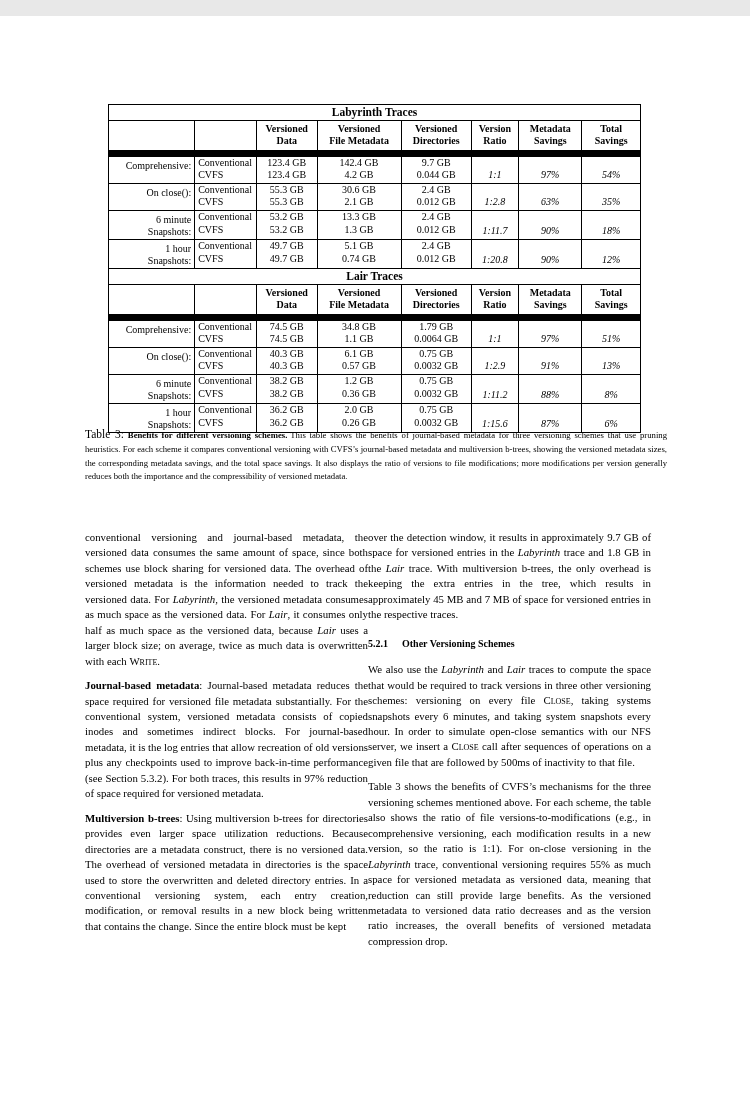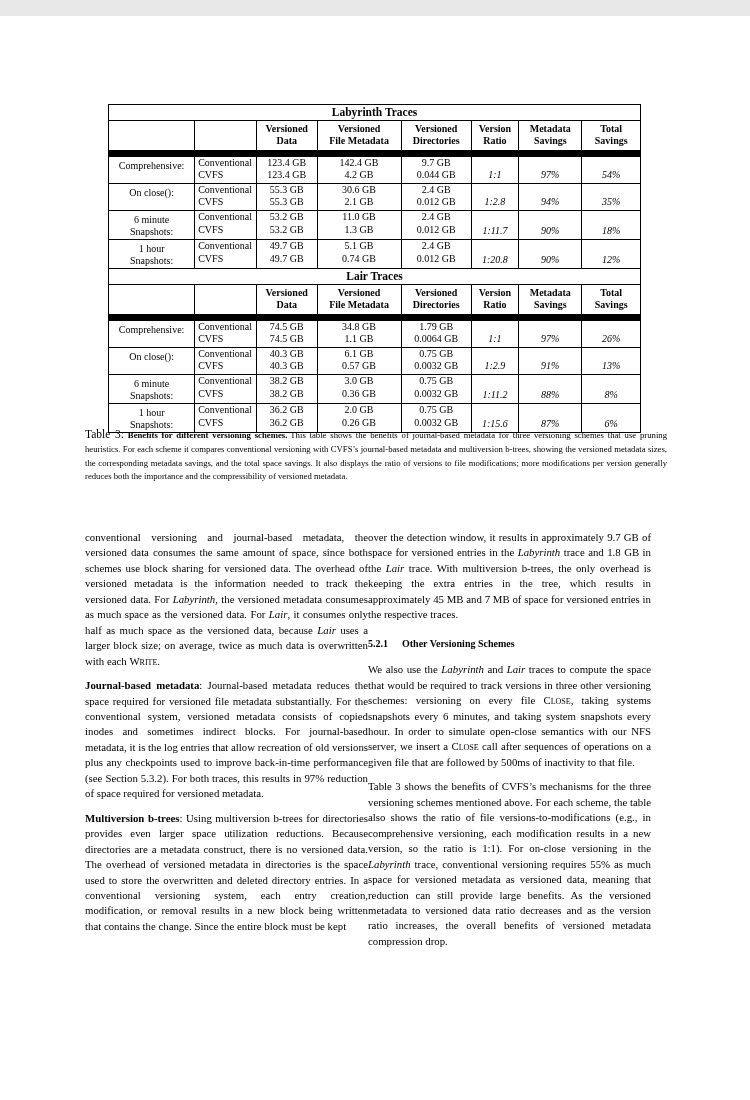--- a/index.html
+++ b/index.html
@@ -44,21 +44,21 @@
   .ltable tr.header-row th {
     font-weight: bold;
     text-align: center;
     font-size: 10px;
     padding: 2px 1px;
     border-bottom: 7px solid #000000;
     vertical-align: middle;
   }
   .ltable tbody tr td { border-top: none; border-bottom: none; }
   .ltable tbody tr.gfirst td { border-top: 1px solid #000; }
-  .ltable td.lbl { text-align: center; vertical-align: top; padding-top: 3px; }
+  .ltable td.lbl { text-align: right; vertical-align: top; padding-top: 3px; }
   .ltable td.sys { text-align: left; }
   .ltable td.num { text-align: center; }
   .ltable td.span2 { text-align: center; vertical-align: bottom; padding-bottom: 1px; font-style: italic; }
   .ltable tbody tr.gsecond td { padding-bottom: 1px; }
 
   
   .caption {
     position: absolute;
     top: 412px; left: 85px; width: 582px;
     font-size: 8.7px;
@@ -148,34 +148,34 @@
             <td class="num">4.2 GB</td>
             <td class="num">0.044 GB</td>
           </tr>
           <tr class="gfirst">
             <td class="lbl" rowspan="2">On close():</td>
             <td class="sys">Conventional</td>
             <td class="num">55.3 GB</td>
             <td class="num">30.6 GB</td>
             <td class="num">2.4 GB</td>
             <td class="span2" rowspan="2">1:2.8</td>
-            <td class="span2" rowspan="2">94%</td>
+            <td class="span2" rowspan="2">63%</td>
             <td class="span2" rowspan="2">35%</td>
           </tr>
           <tr class="gsecond">
             <td class="sys">CVFS</td>
             <td class="num">55.3 GB</td>
             <td class="num">2.1 GB</td>
             <td class="num">0.012 GB</td>
           </tr>
           <tr class="gfirst">
             <td class="lbl" rowspan="2">6 minute<br>Snapshots:</td>
             <td class="sys">Conventional</td>
             <td class="num">53.2 GB</td>
-            <td class="num">11.0 GB</td>
+            <td class="num">13.3 GB</td>
             <td class="num">2.4 GB</td>
             <td class="span2" rowspan="2">1:11.7</td>
             <td class="span2" rowspan="2">90%</td>
             <td class="span2" rowspan="2">18%</td>
           </tr>
           <tr class="gsecond">
             <td class="sys">CVFS</td>
             <td class="num">53.2 GB</td>
             <td class="num">1.3 GB</td>
             <td class="num">0.012 GB</td>
@@ -228,21 +228,21 @@
         </thead>
         <tbody>
           <tr class="gfirst">
             <td class="lbl" rowspan="2">Comprehensive:</td>
             <td class="sys">Conventional</td>
             <td class="num">74.5 GB</td>
             <td class="num">34.8 GB</td>
             <td class="num">1.79 GB</td>
             <td class="span2" rowspan="2">1:1</td>
             <td class="span2" rowspan="2">97%</td>
-            <td class="span2" rowspan="2">26%</td>
+            <td class="span2" rowspan="2">51%</td>
           </tr>
           <tr class="gsecond">
             <td class="sys">CVFS</td>
             <td class="num">74.5 GB</td>
             <td class="num">1.1 GB</td>
             <td class="num">0.0064 GB</td>
           </tr>
           <tr class="gfirst">
             <td class="lbl" rowspan="2">On close():</td>
             <td class="sys">Conventional</td>
@@ -256,21 +256,21 @@
           <tr class="gsecond">
             <td class="sys">CVFS</td>
             <td class="num">40.3 GB</td>
             <td class="num">0.57 GB</td>
             <td class="num">0.0032 GB</td>
           </tr>
           <tr class="gfirst">
             <td class="lbl" rowspan="2">6 minute<br>Snapshots:</td>
             <td class="sys">Conventional</td>
             <td class="num">38.2 GB</td>
-            <td class="num">3.0 GB</td>
+            <td class="num">1.2 GB</td>
             <td class="num">0.75 GB</td>
             <td class="span2" rowspan="2">1:11.2</td>
             <td class="span2" rowspan="2">88%</td>
             <td class="span2" rowspan="2">8%</td>
           </tr>
           <tr class="gsecond">
             <td class="sys">CVFS</td>
             <td class="num">38.2 GB</td>
             <td class="num">0.36 GB</td>
             <td class="num">0.0032 GB</td>

